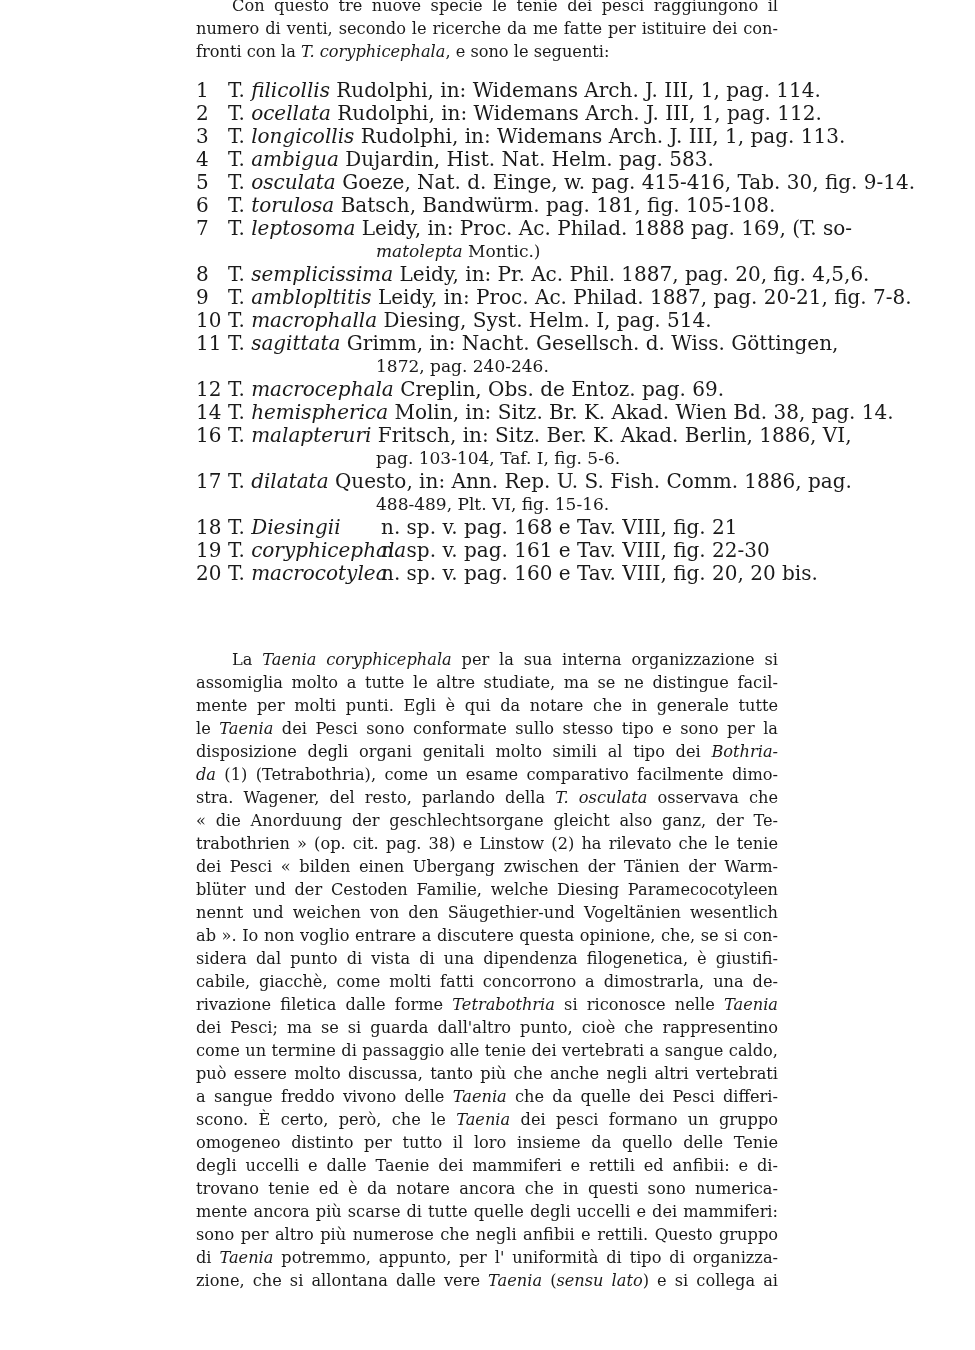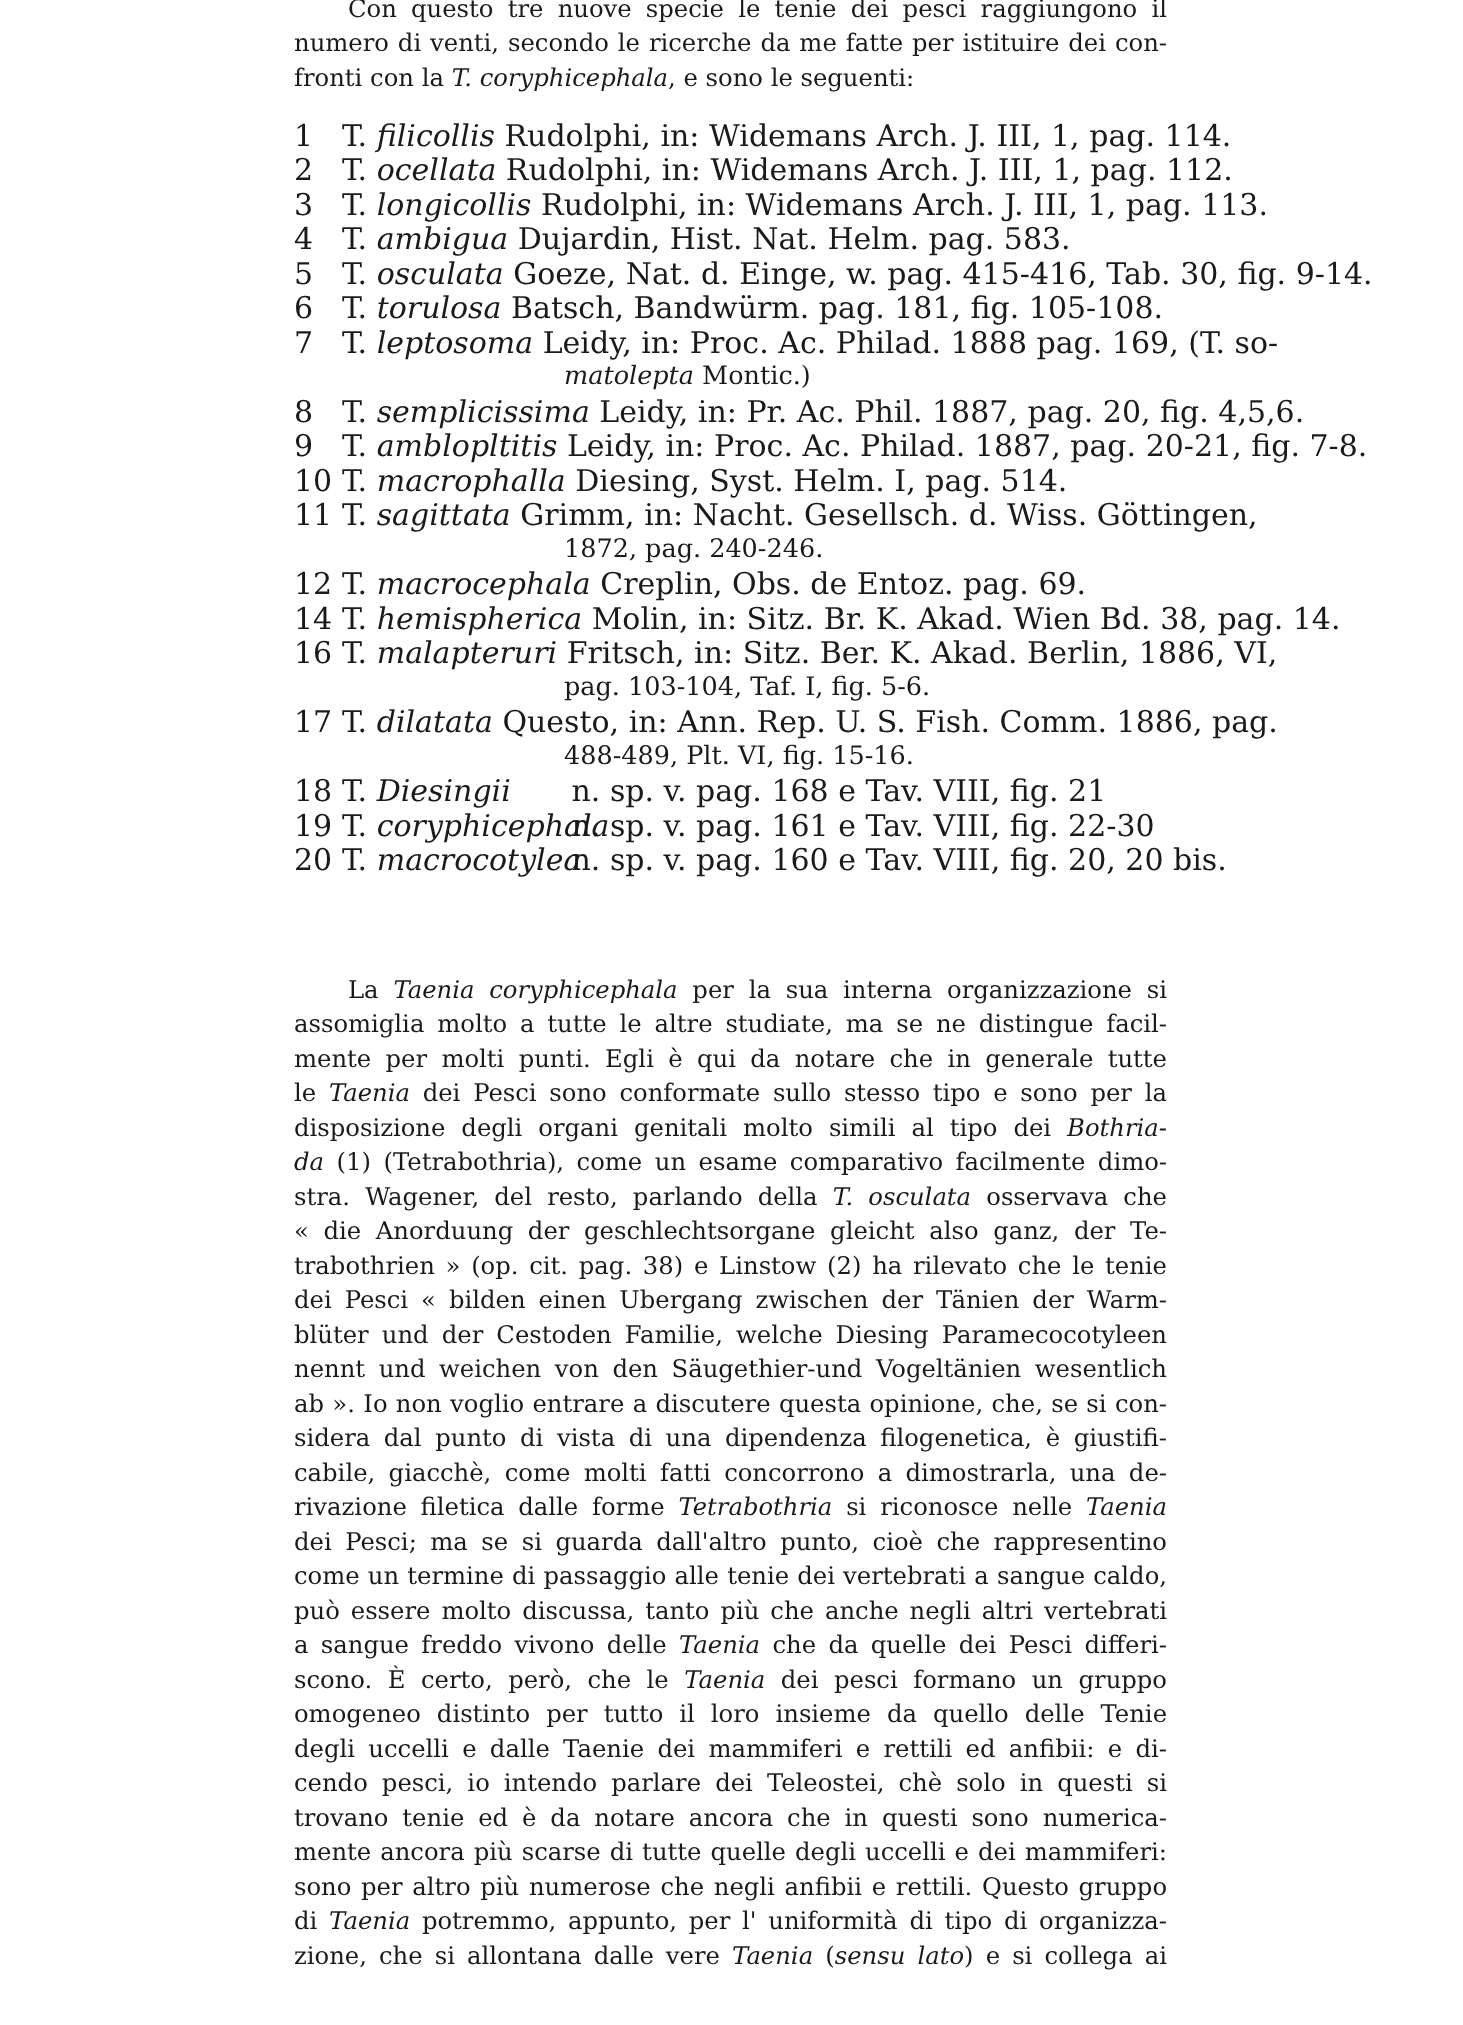--- a/index.html
+++ b/index.html
@@ -117,21 +117,20 @@
       <div class="line">sidera dal punto di vista di una dipendenza filogenetica, è giustifi-</div>
       <div class="line">cabile, giacchè, come molti fatti concorrono a dimostrarla, una de-</div>
       <div class="line">rivazione filetica dalle forme <i>Tetrabothria</i> si riconosce nelle <i>Taenia</i></div>
       <div class="line">dei Pesci; ma se si guarda dall'altro punto, cioè che rappresentino</div>
       <div class="line">come un termine di passaggio alle tenie dei vertebrati a sangue caldo,</div>
       <div class="line">può essere molto discussa, tanto più che anche negli altri vertebrati</div>
       <div class="line">a sangue freddo vivono delle <i>Taenia</i> che da quelle dei Pesci differi-</div>
       <div class="line">scono. È certo, però, che le <i>Taenia</i> dei pesci formano un gruppo</div>
       <div class="line">omogeneo distinto per tutto il loro insieme da quello delle Tenie</div>
       <div class="line">degli uccelli e dalle Taenie dei mammiferi e rettili ed anfibii: e di-</div>
-      <div class="line">cendo pesci, io intendo parlare dei Teleostei, chè solo in questi si</div>
       <div class="line">trovano tenie ed è da notare ancora che in questi sono numerica-</div>
       <div class="line">mente ancora più scarse di tutte quelle degli uccelli e dei mammiferi:</div>
       <div class="line">sono per altro più numerose che negli anfibii e rettili. Questo gruppo</div>
       <div class="line">di <i>Taenia</i> potremmo, appunto, per l' uniformità di tipo di organizza-</div>
       <div class="line">zione, che si allontana dalle vere <i>Taenia</i> (<i>sensu lato</i>) e si collega ai</div>
     </div>
 
 </div>
 
 </body></html>

